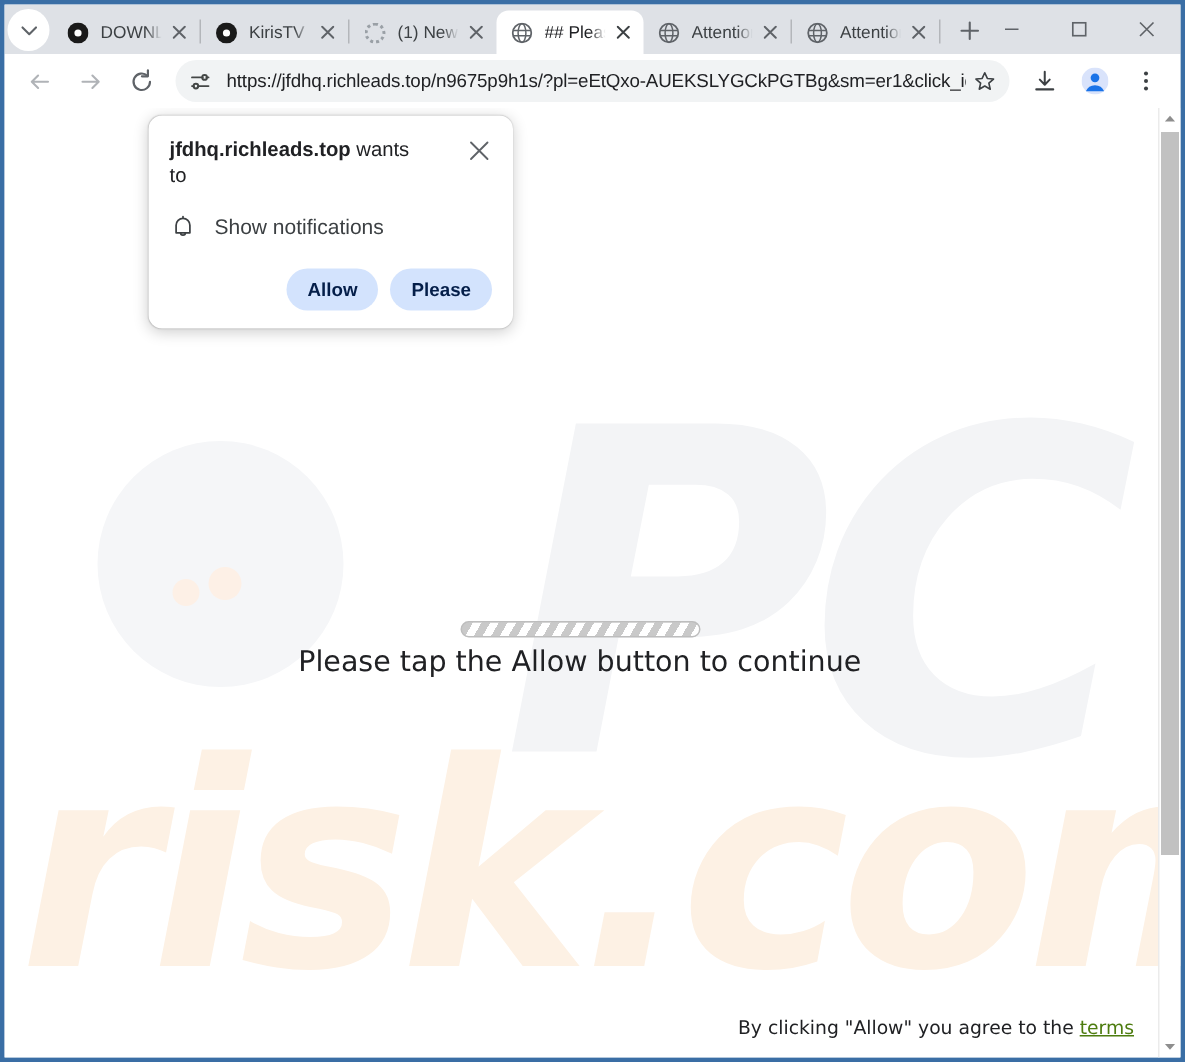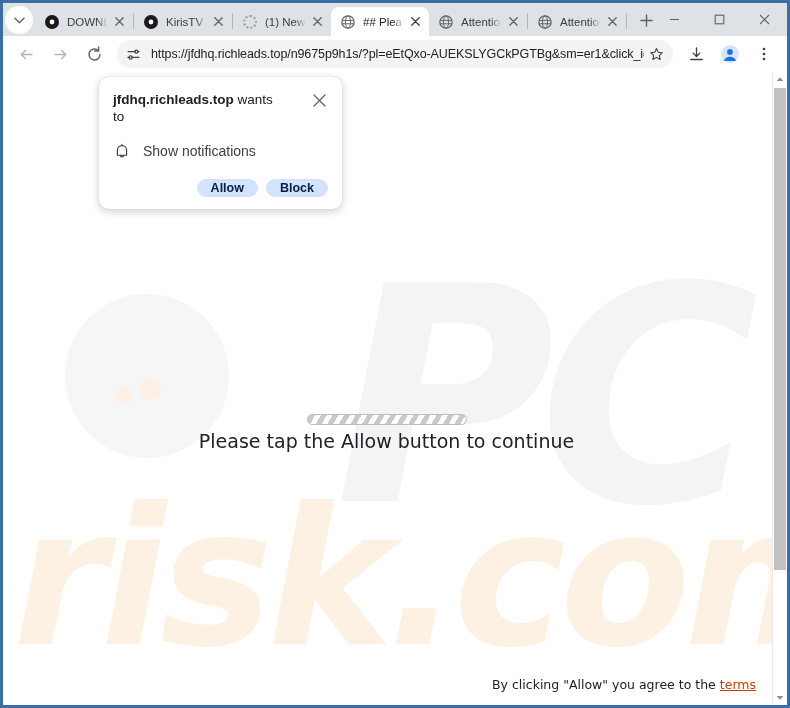--- a/index.html
+++ b/index.html
@@ -298,21 +298,21 @@
   
   .page-footer {
     position: absolute;
     right: 31px;
     bottom: 13px;
     font-size: 12.5px;
     color: #202124;
     font-family: "DejaVu Sans", sans-serif;
   }
   .page-footer a {
-    color: #c2410c;
+    color: #4d7c0f;
     text-decoration: underline;
   }
 
   
   .scrollbar {
     position: absolute;
     right: 0;
     top: 0;
     bottom: 0;
     width: 15px;
@@ -383,21 +383,21 @@
   .perm-row .bell { width: 18px; height: 18px; flex:none; margin-right: 12px; display:flex; align-items:center; justify-content:center;}
   .perm-row .label { font-size: 14px; color: #3c4043; }
   .perm-actions {
     display: flex;
     justify-content: flex-end;
     gap: 8px;
     margin-top: 19px;
   }
   .pbtn {
     min-width: 52px;
-    height: 18px;
+    height: 28px;
     border-radius: 14px;
     background: #d3e3fd;
     color: #041e49;
     font-size: 12.5px;
     font-weight: 600;
     border: none;
     padding: 0 14px;
     cursor: pointer;
     font-family: "Liberation Sans", sans-serif;
   }
@@ -645,18 +645,18 @@
           <svg width="16" height="17" viewBox="0 0 16 17">
             <path d="M8 1.4 V2.6 M3.4 12.2 V7.2 a4.6 4.6 0 0 1 9.2 0 V12.2 Z" fill="none" stroke="#3c4043" stroke-width="1.15" stroke-linejoin="round" stroke-linecap="round"></path>
             <path d="M6.4 12.2 a1.6 1.6 0 0 0 3.2 0" fill="none" stroke="#3c4043" stroke-width="1.15" stroke-linecap="round"></path>
           </svg>
         </span>
         <span class="label">Show notifications</span>
       </div>
 
       <div class="perm-actions">
         <button class="pbtn">Allow</button>
-        <button class="pbtn">Block</button>
+        <button class="pbtn">Please</button>
       </div>
     </div>
 
   </div>
 </div>
 
 </body></html>

